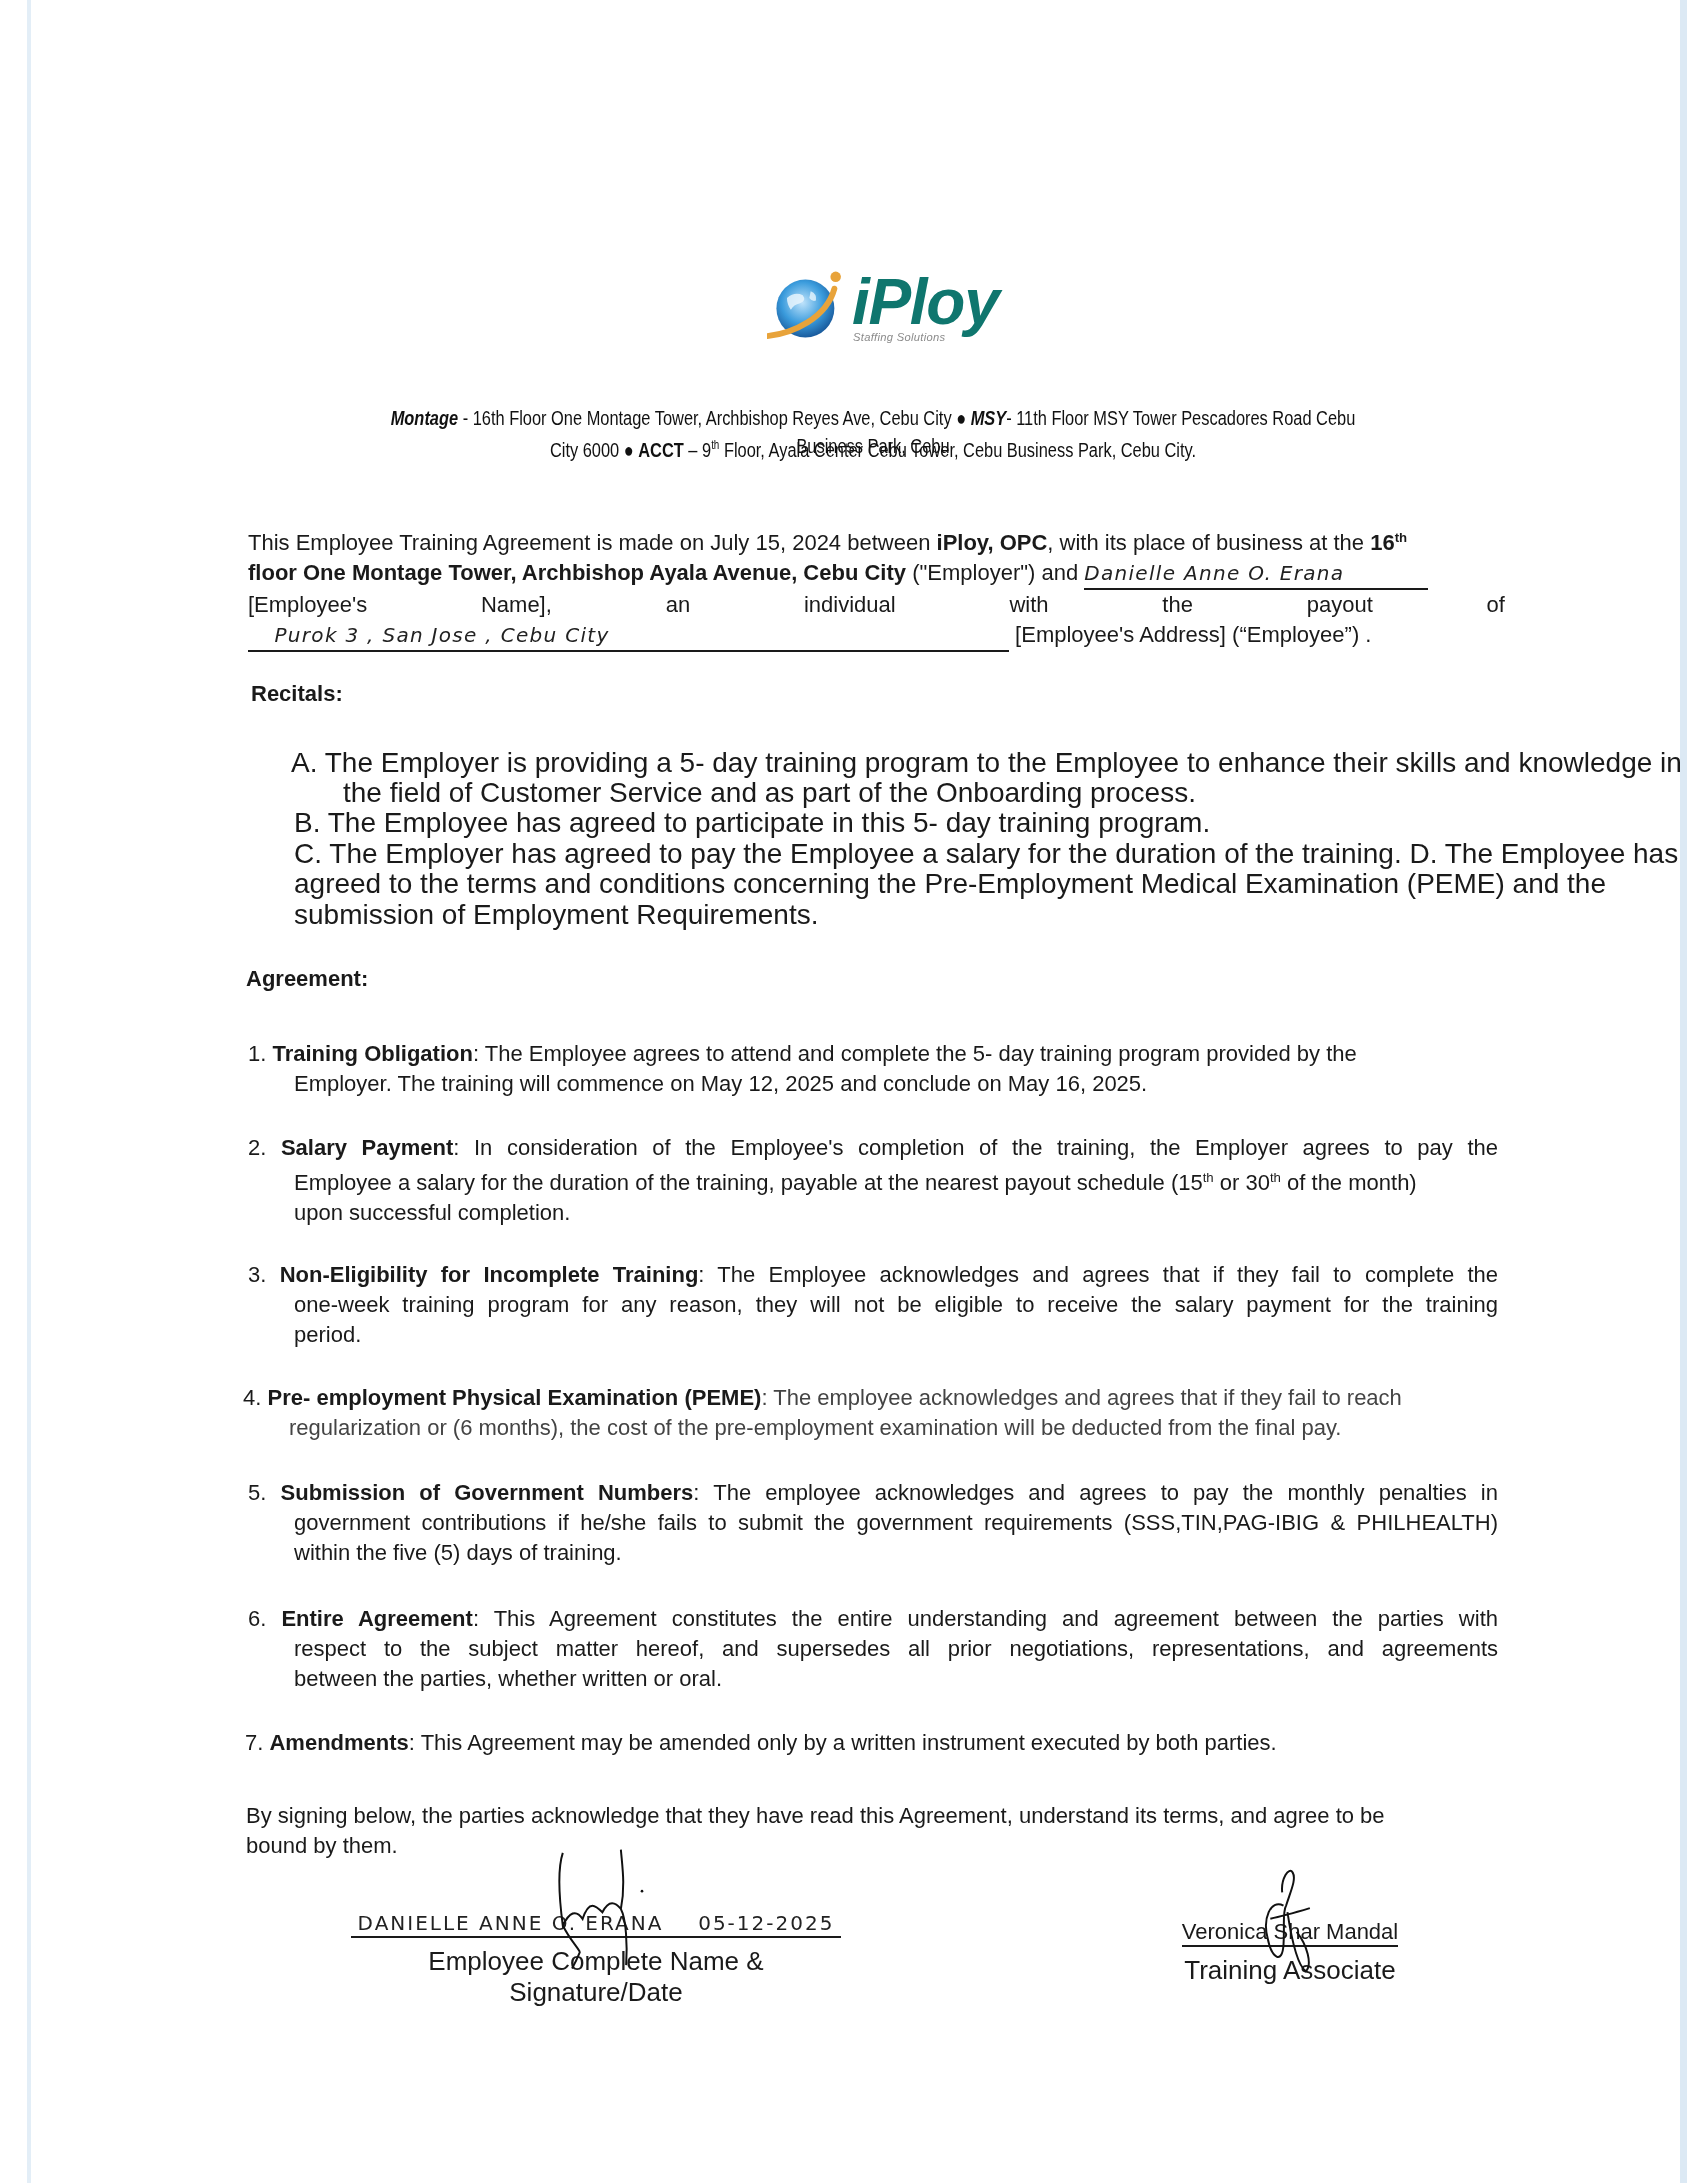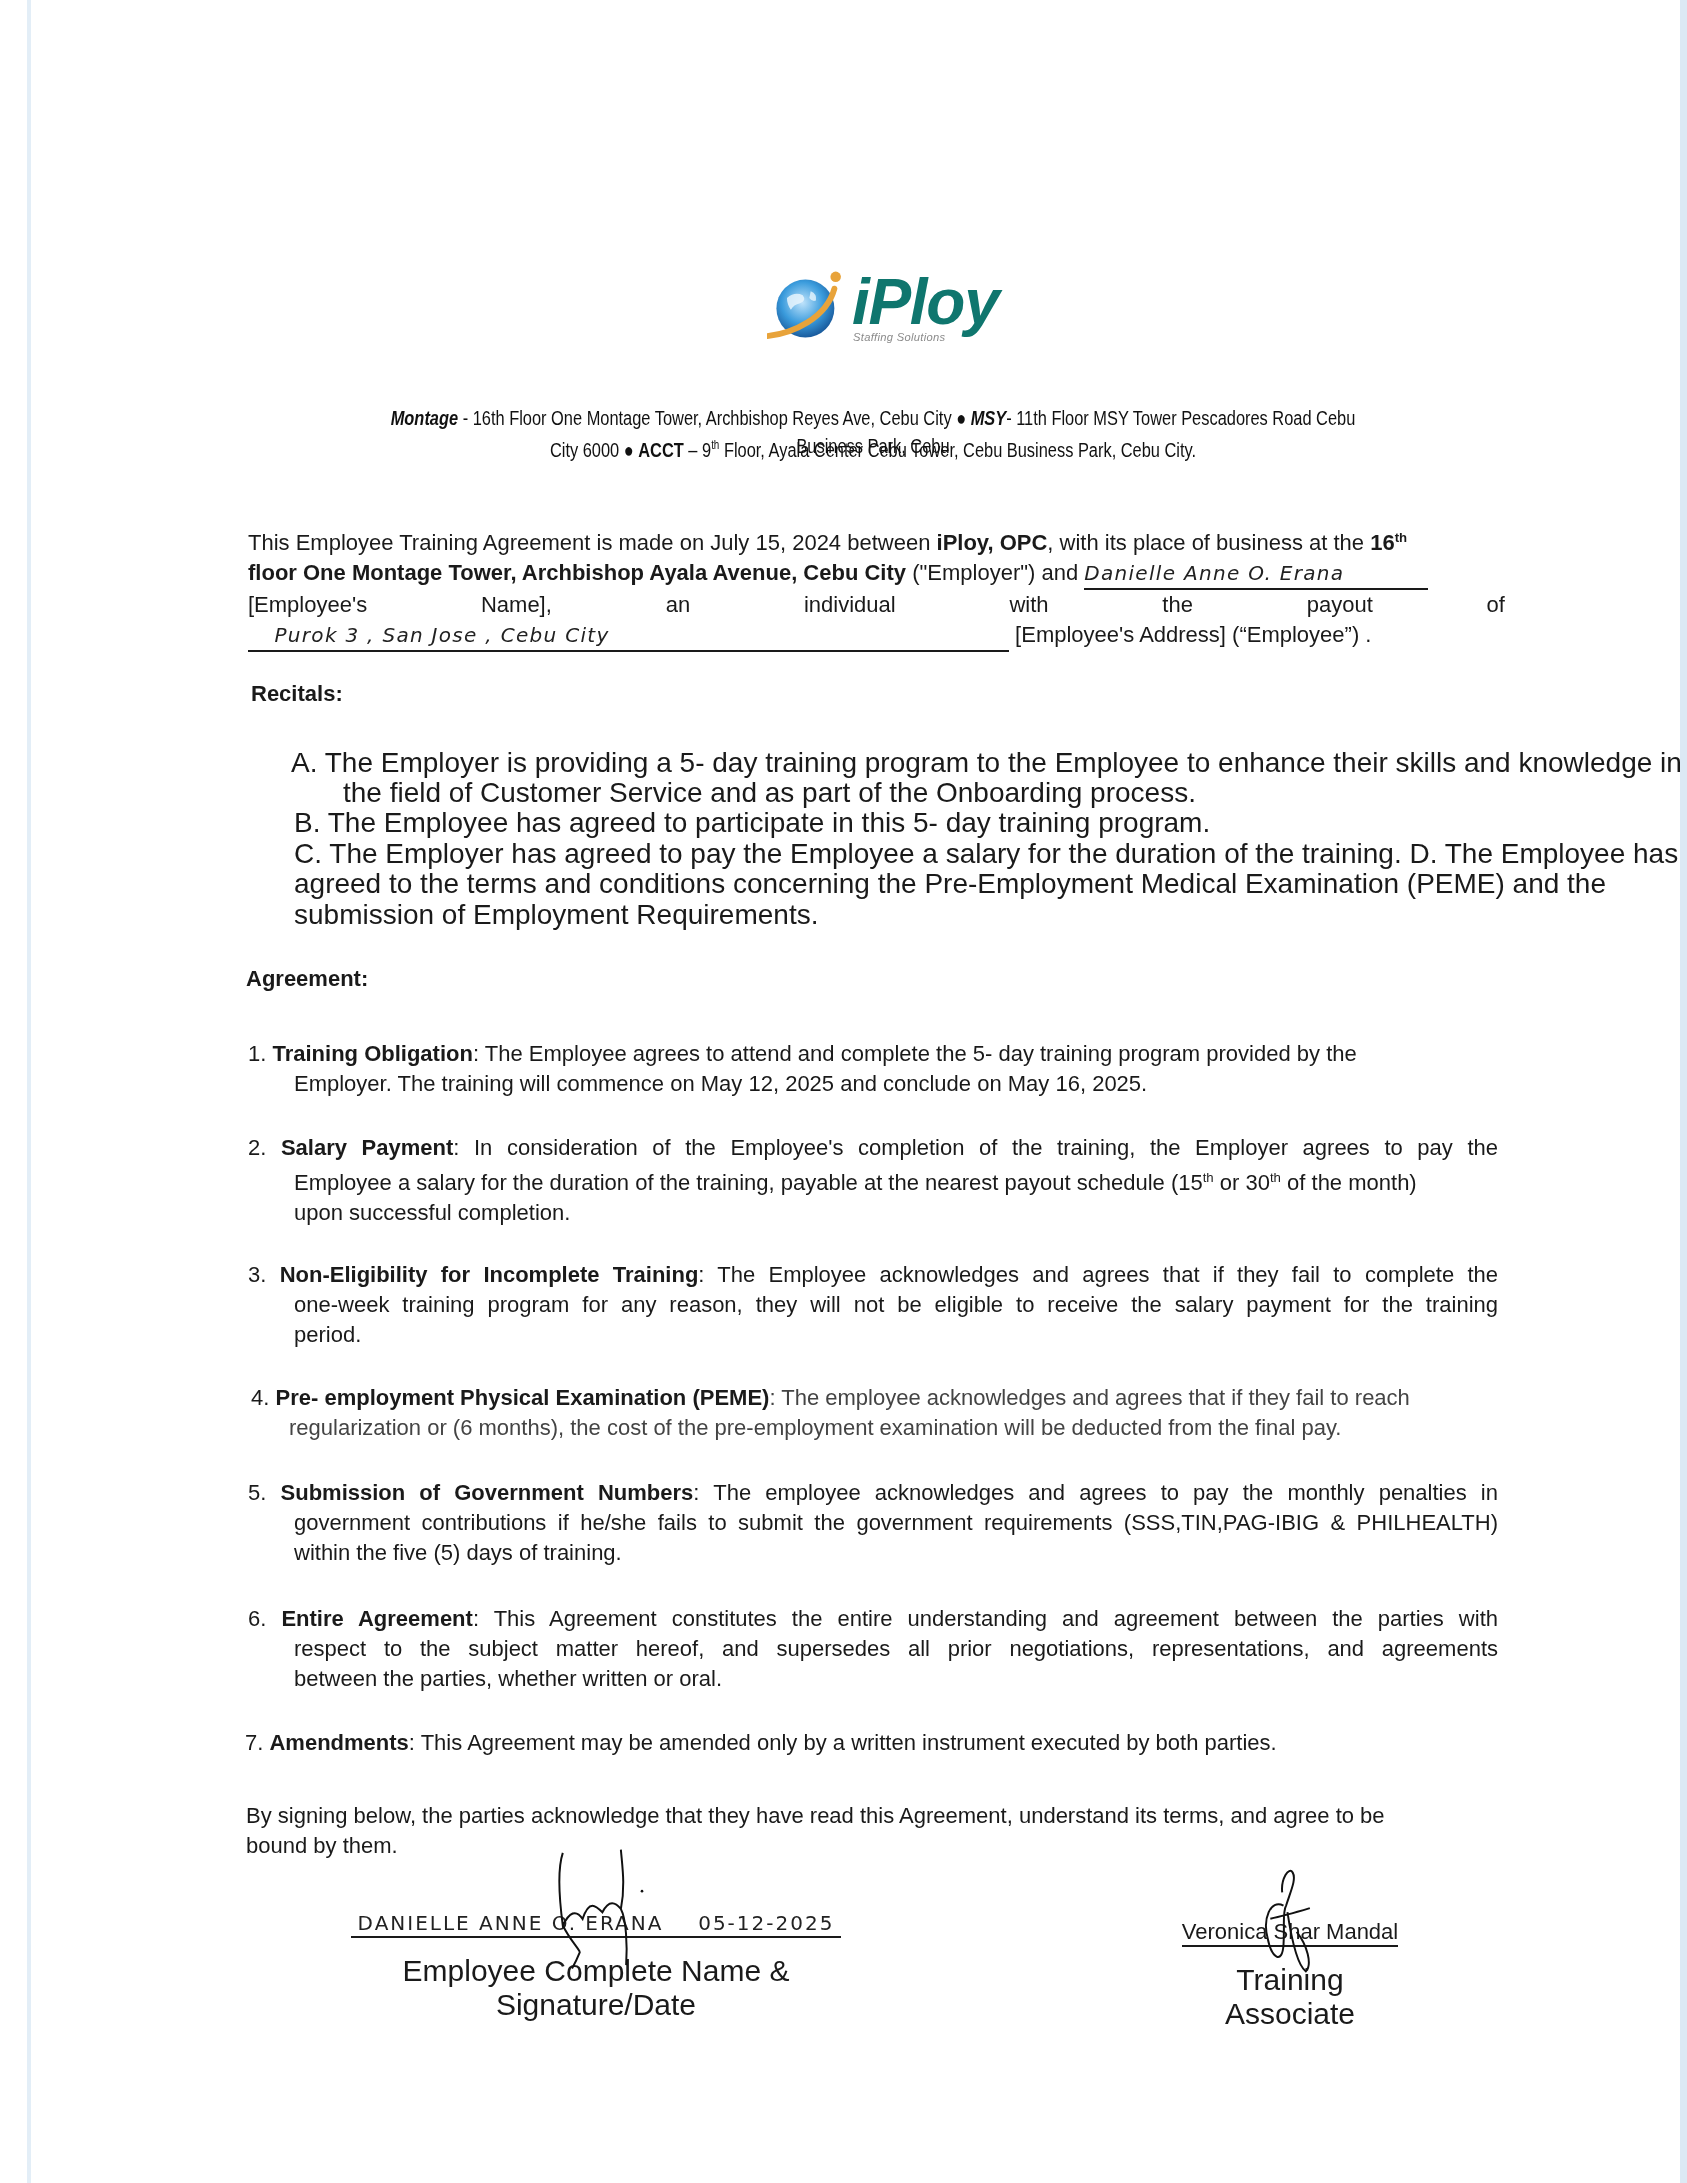--- a/index.html
+++ b/index.html
@@ -24,21 +24,21 @@
   .recital { position: absolute; font-family: "Liberation Sans", sans-serif; font-size: 28px; line-height: 30px; }
   .item { position: absolute; left: 248px; width: 1250px; font-family: "Liberation Sans", sans-serif; font-size: 22px; line-height: 30px; }
   .item .cont { display: block; padding-left: 46px; }
   .item b { font-weight: bold; }
   .gray { color: #444; }
   sup { font-size: 60%; }
 
   .sig-block { position: absolute; font-family: "Liberation Sans", sans-serif; text-align: center; }
   .sig-line { border-bottom: 2px solid #1a1a1a; }
   .sig-hand { font-family: "DejaVu Sans", sans-serif; font-size: 20px; letter-spacing: 2px; color: #222; }
-  .sig-label { font-size: 30px; margin-top: 16px; }
+  .sig-label { font-size: 26px; margin-top: 8px; }
   .scribble { position: absolute; pointer-events: none; }
 </style>
 </head>
 <body>
 
 <div class="edge-left"></div>
 <div class="edge-right"></div>
 
 <div class="logo">
   <svg width="86" height="79" viewBox="0 0 130 120" style="position:absolute;left:0;top:0;">
@@ -109,21 +109,21 @@
   <span class="cont">upon successful completion.</span>
 </div>
 
 <div class="item" style="top:1260px;">
   <div class="justify"><span>3.</span> <b>Non-Eligibility for Incomplete Training</b><span>: The Employee acknowledges and agrees that if they fail to complete the</span></div>
   <div class="cont justify">one-week training program for any reason, they will not be eligible to receive the salary payment for the training</div>
   <span class="cont">period.</span>
 </div>
 
 <div class="item" style="top:1383px;left:243px;">
-  <div style="white-space:nowrap;margin-left:8px;"><span>4.</span> <b>Pre- employment Physical Examination (PEME)</b><span class="gray">: The employee acknowledges and agrees that if they fail to reach</span></div>
+  <div style="white-space:nowrap;"><span>4.</span> <b>Pre- employment Physical Examination (PEME)</b><span class="gray">: The employee acknowledges and agrees that if they fail to reach</span></div>
   <span class="cont gray">regularization or (6 months), the cost of the pre-employment examination will be deducted from the final pay.</span>
 </div>
 
 <div class="item" style="top:1478px;">
   <div class="justify"><span>5.</span> <b>Submission of Government Numbers</b><span>: The employee acknowledges and agrees to pay the monthly penalties in</span></div>
   <div class="cont justify">government contributions if he/she fails to submit the government requirements (SSS,TIN,PAG-IBIG &amp; PHILHEALTH)</div>
   <span class="cont">within the five (5) days of training.</span>
 </div>
 
 <div class="item" style="top:1604px;">

